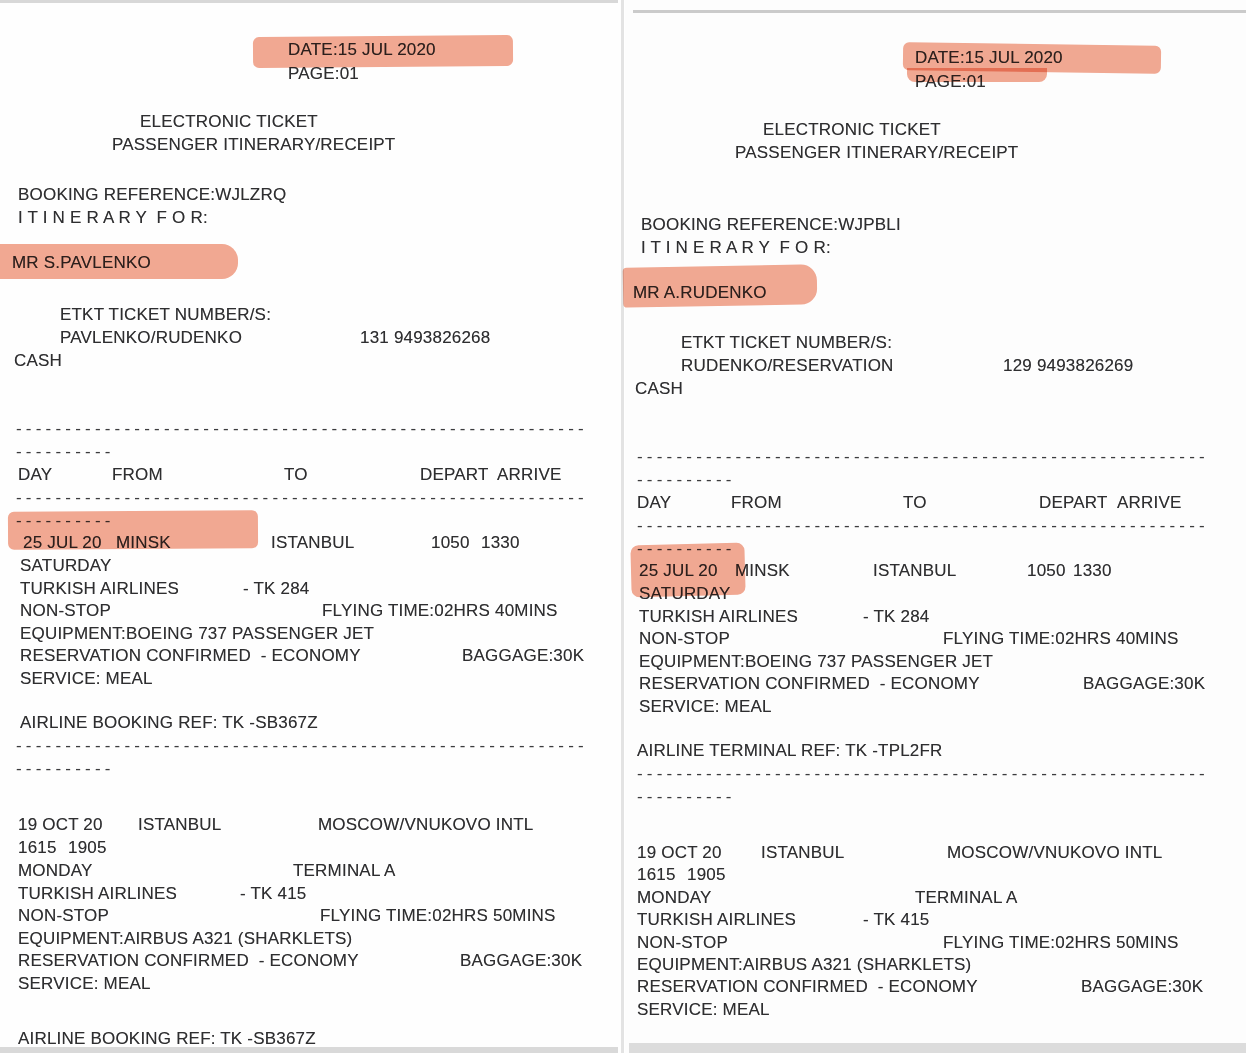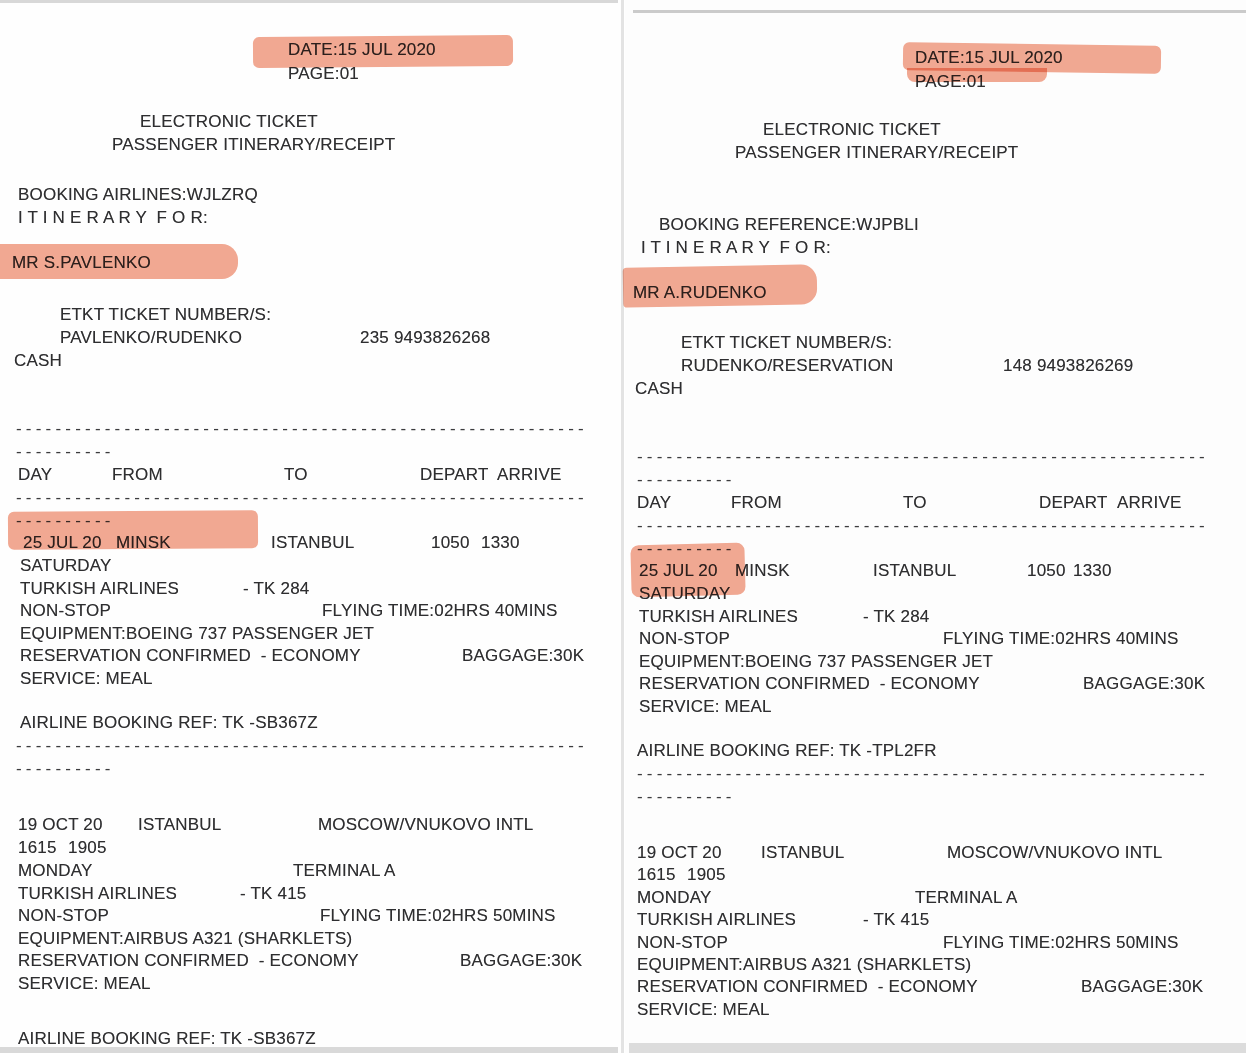--- a/index.html
+++ b/index.html
@@ -32,28 +32,28 @@
 <div class="page" style="left:0;">
   <div class="edge" style="left:0;top:4;width:618px;height:3px;background:#d8d8d8;"></div>
   <div class="edge" style="left:0;top:1047px;width:618px;height:6px;background:#d9d9d9;"></div>
 
   <div class="ln" style="left:288px;top:40px;">DATE:15 JUL 2020</div>
   <div class="ln" style="left:288px;top:64px;">PAGE:01</div>
 
   <div class="ln" style="left:140px;top:112px;">ELECTRONIC TICKET</div>
   <div class="ln" style="left:112px;top:135px;">PASSENGER ITINERARY/RECEIPT</div>
 
-  <div class="ln" style="left:18px;top:185px;">BOOKING AIRLINES:WJLZRQ</div>
+  <div class="ln" style="left:18px;top:185px;">BOOKING REFERENCE:WJLZRQ</div>
   <div class="ln" style="left:18px;top:208px;">I T I N E R A R Y  F O R:</div>
 
   <div class="ln" style="left:12px;top:253px;">MR S.PAVLENKO</div>
 
   <div class="ln" style="left:60px;top:305px;">ETKT TICKET NUMBER/S:</div>
   <div class="ln" style="left:60px;top:328px;">PAVLENKO/RUDENKO</div>
-  <div class="ln" style="left:360px;top:328px;">235 9493826268</div>
+  <div class="ln" style="left:360px;top:328px;">131 9493826268</div>
   <div class="ln" style="left:14px;top:351px;">CASH</div>
 
   <div class="ln sep" style="left:16px;top:419px;">----------------------------------------------------------</div>
   <div class="ln sep" style="left:16px;top:442px;">----------</div>
 
   <div class="ln" style="left:18px;top:465px;">DAY</div>
   <div class="ln" style="left:112px;top:465px;">FROM</div>
   <div class="ln" style="left:284px;top:465px;">TO</div>
   <div class="ln" style="left:420px;top:465px;">DEPART</div>
   <div class="ln" style="left:497px;top:465px;">ARRIVE</div>
@@ -105,28 +105,28 @@
 <div class="page right" style="left:625px;">
   <div class="edge" style="left:8px;top:10px;width:613px;height:3px;background:#cbcbcb;"></div>
   <div class="edge" style="left:4px;top:1043px;width:617px;height:10px;background:#dcdcdc;"></div>
 
   <div class="ln" style="left:290px;top:48px;">DATE:15 JUL 2020</div>
   <div class="ln" style="left:290px;top:72px;">PAGE:01</div>
 
   <div class="ln" style="left:138px;top:120px;">ELECTRONIC TICKET</div>
   <div class="ln" style="left:110px;top:143px;">PASSENGER ITINERARY/RECEIPT</div>
 
-  <div class="ln" style="left:16px;top:215px;margin-left:18px;">BOOKING REFERENCE:WJPBLI</div>
+  <div class="ln" style="left:16px;top:215px;">BOOKING REFERENCE:WJPBLI</div>
   <div class="ln" style="left:16px;top:238px;">I T I N E R A R Y  F O R:</div>
 
   <div class="ln" style="left:8px;top:283px;">MR A.RUDENKO</div>
 
   <div class="ln" style="left:56px;top:333px;">ETKT TICKET NUMBER/S:</div>
   <div class="ln" style="left:56px;top:356px;">RUDENKO/RESERVATION</div>
-  <div class="ln" style="left:378px;top:356px;">148 9493826269</div>
+  <div class="ln" style="left:378px;top:356px;">129 9493826269</div>
   <div class="ln" style="left:10px;top:379px;">CASH</div>
 
   <div class="ln sep" style="left:12px;top:447px;">----------------------------------------------------------</div>
   <div class="ln sep" style="left:12px;top:470px;">----------</div>
 
   <div class="ln" style="left:12px;top:493px;">DAY</div>
   <div class="ln" style="left:106px;top:493px;">FROM</div>
   <div class="ln" style="left:278px;top:493px;">TO</div>
   <div class="ln" style="left:414px;top:493px;">DEPART</div>
   <div class="ln" style="left:492px;top:493px;">ARRIVE</div>
@@ -141,21 +141,21 @@
   <div class="ln" style="left:448px;top:561px;">1330</div>
   <div class="ln" style="left:14px;top:584px;">SATURDAY</div>
   <div class="ln" style="left:14px;top:607px;">TURKISH AIRLINES</div>
   <div class="ln" style="left:238px;top:607px;">- TK 284</div>
   <div class="ln" style="left:14px;top:629px;">NON-STOP</div>
   <div class="ln" style="left:318px;top:629px;">FLYING TIME:02HRS 40MINS</div>
   <div class="ln" style="left:14px;top:652px;">EQUIPMENT:BOEING 737 PASSENGER JET</div>
   <div class="ln" style="left:14px;top:674px;">RESERVATION CONFIRMED  - ECONOMY</div>
   <div class="ln" style="left:458px;top:674px;">BAGGAGE:30K</div>
   <div class="ln" style="left:14px;top:697px;">SERVICE: MEAL</div>
-  <div class="ln" style="left:12px;top:741px;">AIRLINE BOOKING REF: TK -TPL2FR</div>
+  <div class="ln" style="left:12px;top:741px;">AIRLINE TERMINAL REF: TK -TPL2FR</div>
 
   <div class="ln sep" style="left:12px;top:764px;">----------------------------------------------------------</div>
   <div class="ln sep" style="left:12px;top:787px;">----------</div>
 
   <div class="ln" style="left:12px;top:843px;">19 OCT 20</div>
   <div class="ln" style="left:136px;top:843px;">ISTANBUL</div>
   <div class="ln" style="left:322px;top:843px;">MOSCOW/VNUKOVO INTL</div>
   <div class="ln" style="left:12px;top:865px;">1615</div>
   <div class="ln" style="left:62px;top:865px;">1905</div>
   <div class="ln" style="left:12px;top:888px;">MONDAY</div>

